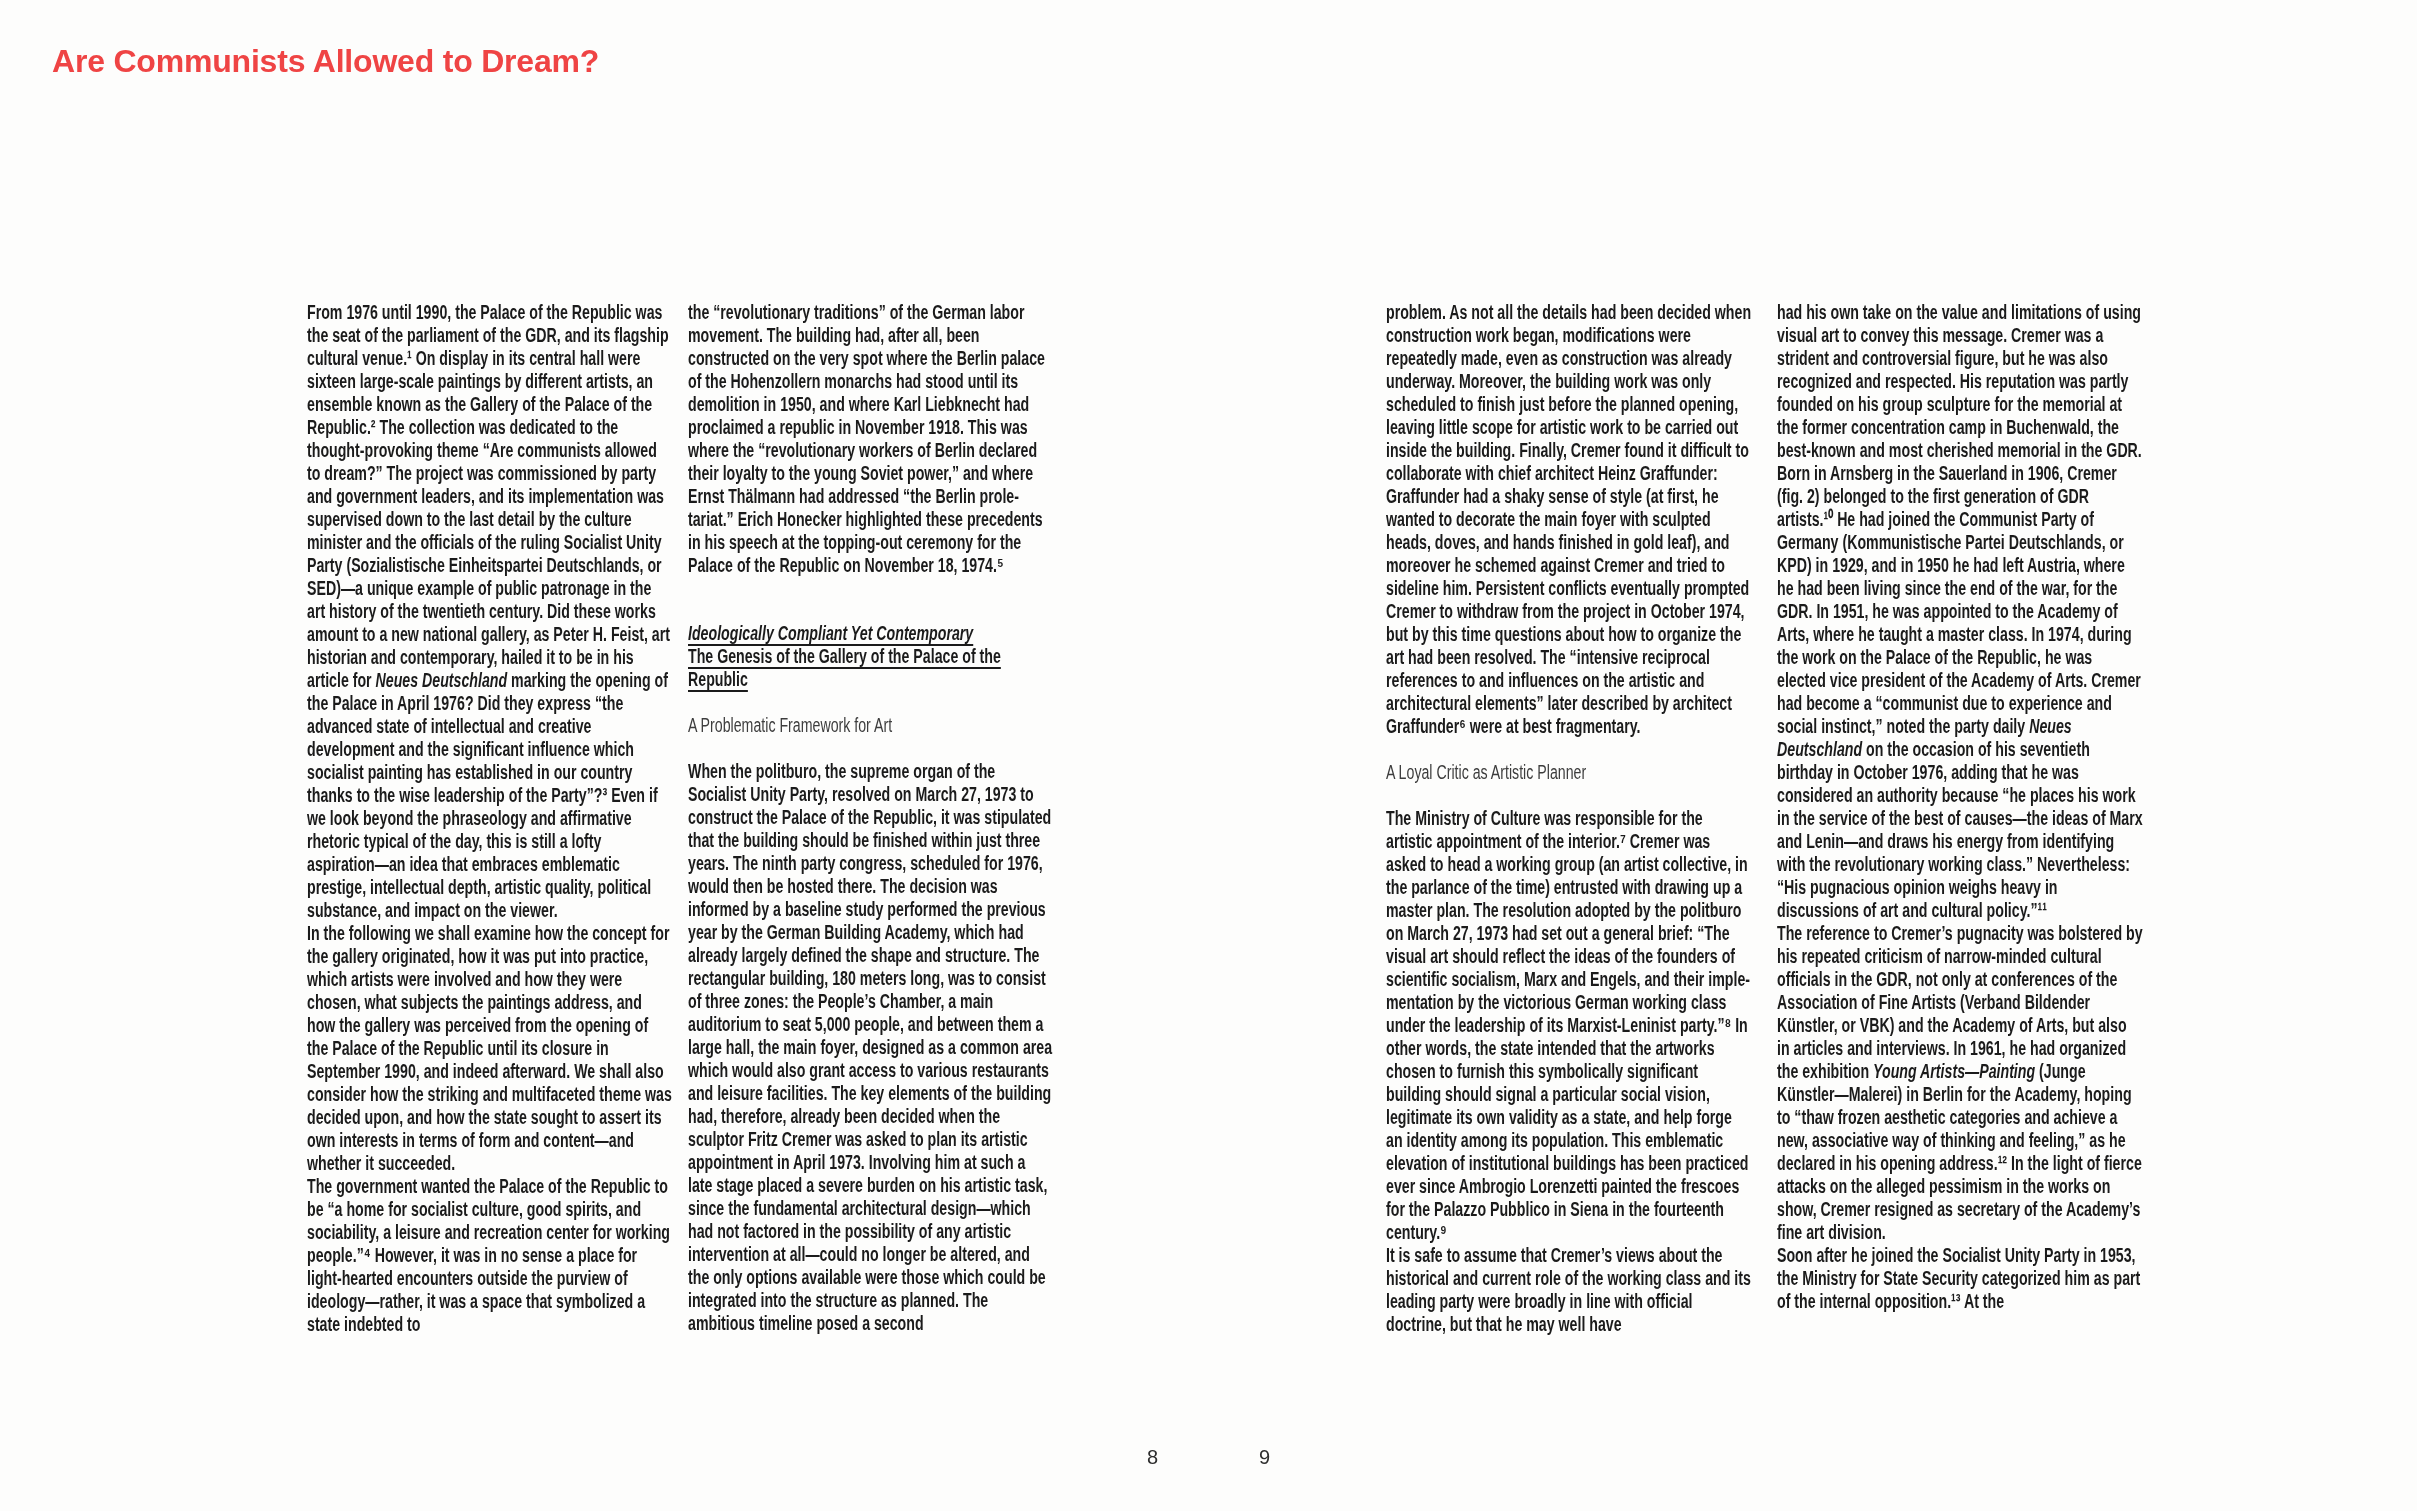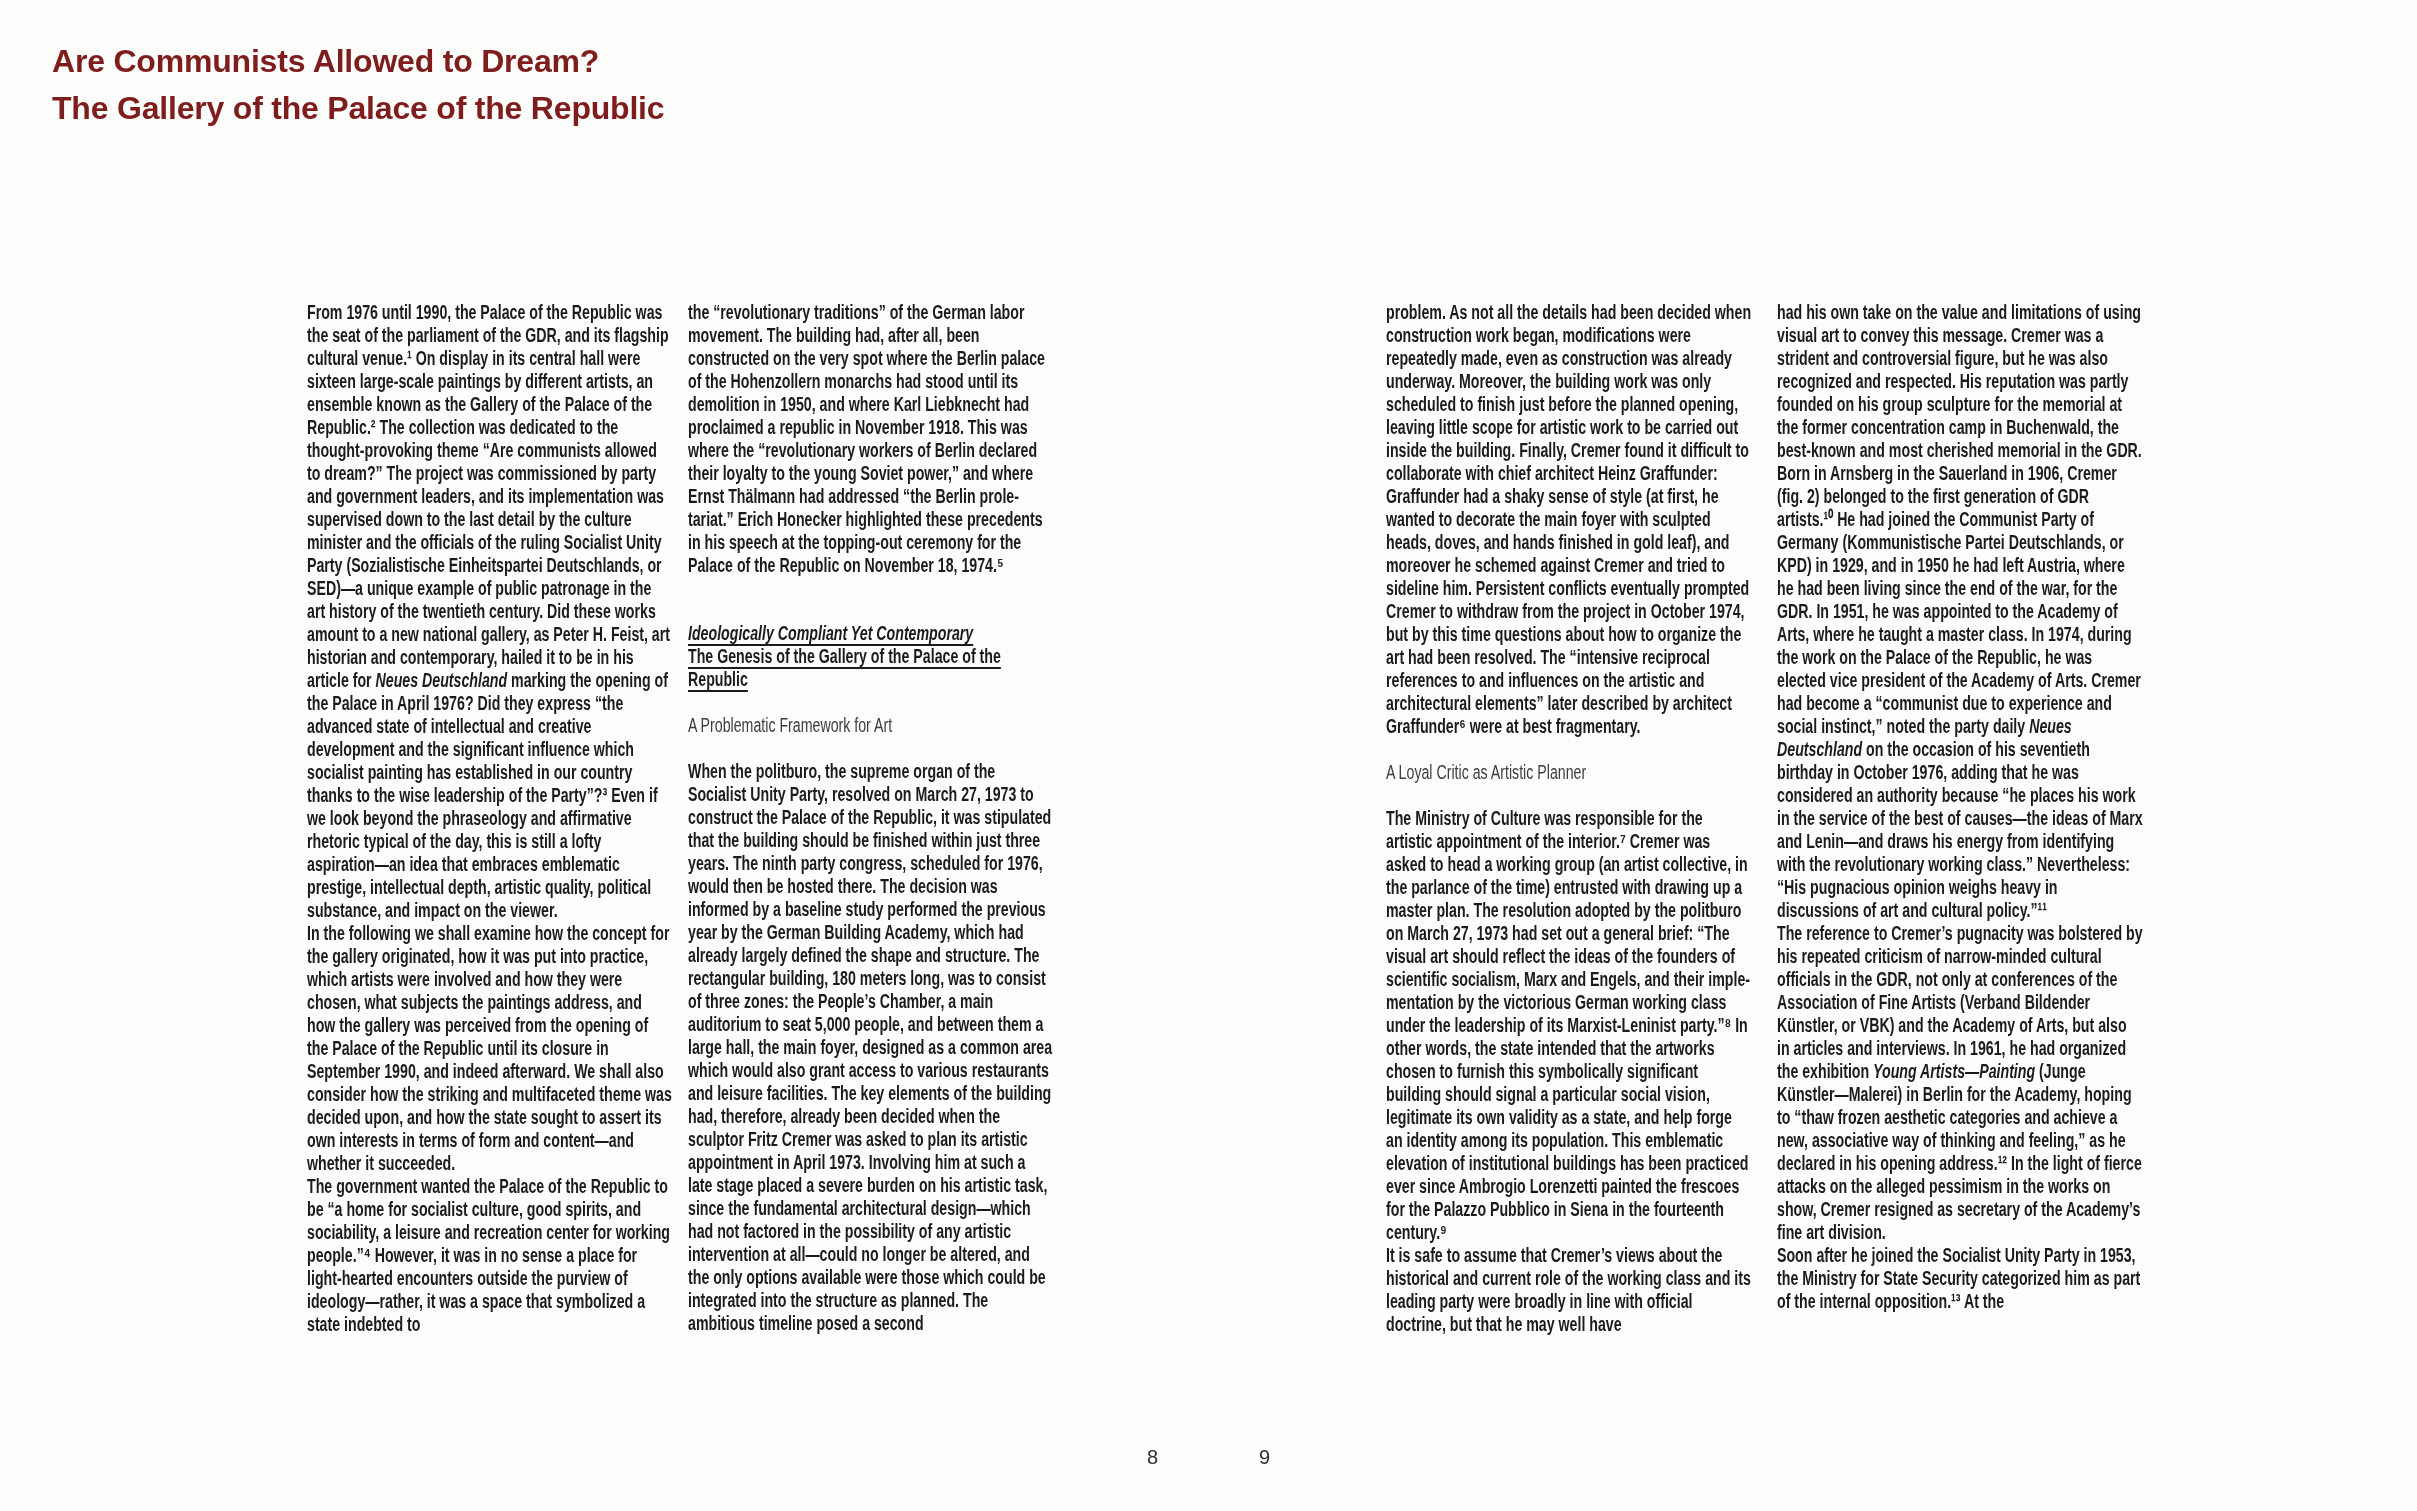--- a/index.html
+++ b/index.html
@@ -13,21 +13,21 @@
   }
   .spread {
     position: absolute; inset: 0;
     background: #fdfdfc;
     color: #1a1a1a;
   }
   
   .title {
     position: absolute; left: 52px; top: 38px;
     font-size: 32px; line-height: 47px;
-    font-weight: 700; color: #7f1d1d;
+    font-weight: 700; color: #ef4444;
     letter-spacing: -0.2px;
     white-space: nowrap;
   }
   
   .col {
     position: absolute; top: 301px;
     width: 516px;
     transform: scaleX(0.709);
     transform-origin: 0 0;
     font-size: 20px; line-height: 23px;
@@ -65,21 +65,20 @@
   .folio-left  { left: 1147px; }
   .folio-right { left: 1259px; }
 </style>
 </head>
 <body>
 
 <div class="spread">
 
   <header class="title">
     <div>Are Communists Allowed to Dream?</div>
-    <div>The Gallery of the Palace of the Republic</div>
   </header>
 
   <section class="col col-1">
     <p><span>From 1976 until 1990, the Palace of the Republic was the seat of the parliament of the GDR, and its flagship cultural venue.¹ On display in its central hall were sixteen large-scale paintings by different artists, an ensemble known as the Gallery of the Palace of the Republic.² The col­lection was dedicated to the thought-provoking theme “Are communists allowed to dream?” The project was commissioned by party and government leaders, and its implementation was supervised down to the last detail by the culture minister and the officials of the ruling Socialist Unity Party (Sozialistische Einheits­partei Deutschlands, or SED)—a unique example of public patronage in the art history of the twentieth century. Did these works amount to a new national gallery, as Peter H. Feist, art historian and contemporary, hailed it to be in his article for </span><em>Neues Deutschland</em><span> marking the opening of the Palace in April 1976? Did they express “the advanced state of intellectual and creative development and the significant in­fluence which socialist painting has established in our country thanks to the wise leadership of the Party”?³ Even if we look beyond the phraseology and affirmative rhetoric typical of the day, this is still a lofty aspiration—an idea that embraces emblematic prestige, intellectual depth, artistic quality, political substance, and impact on the viewer.</span></p>
     <p>In the following we shall examine how the concept for the gallery originated, how it was put into practice, which artists were involved and how they were chosen, what subjects the paintings address, and how the gallery was perceived from the opening of the Palace of the Republic until its closure in September 1990, and indeed afterward. We shall also consider how the striking and multifaceted theme was decided upon, and how the state sought to assert its own interests in terms of form and content—and whether it succeeded.</p>
     <p>The government wanted the Palace of the Repub­lic to be “a home for socialist culture, good spirits, and sociability, a leisure and recreation center for working people.”⁴ However, it was in no sense a place for light-hearted encounters outside the purview of ideology—rather, it was a space that symbolized a state indebted to</p>
   </section>
 
   <section class="col col-2">
     <p>the “revolutionary traditions” of the German labor movement. The building had, after all, been constructed on the very spot where the Berlin palace of the Hohenzollern monarchs had stood until its demolition in 1950, and where Karl Liebknecht had proclaimed a republic in November 1918. This was where the “revo­lutionary workers of Berlin declared their loyalty to the young Soviet power,” and where Ernst Thälmann had addressed “the Berlin prole­tariat.” Erich Honecker highlighted these precedents in his speech at the topping-out ceremony for the Palace of the Republic on November 18, 1974.⁵</p>

